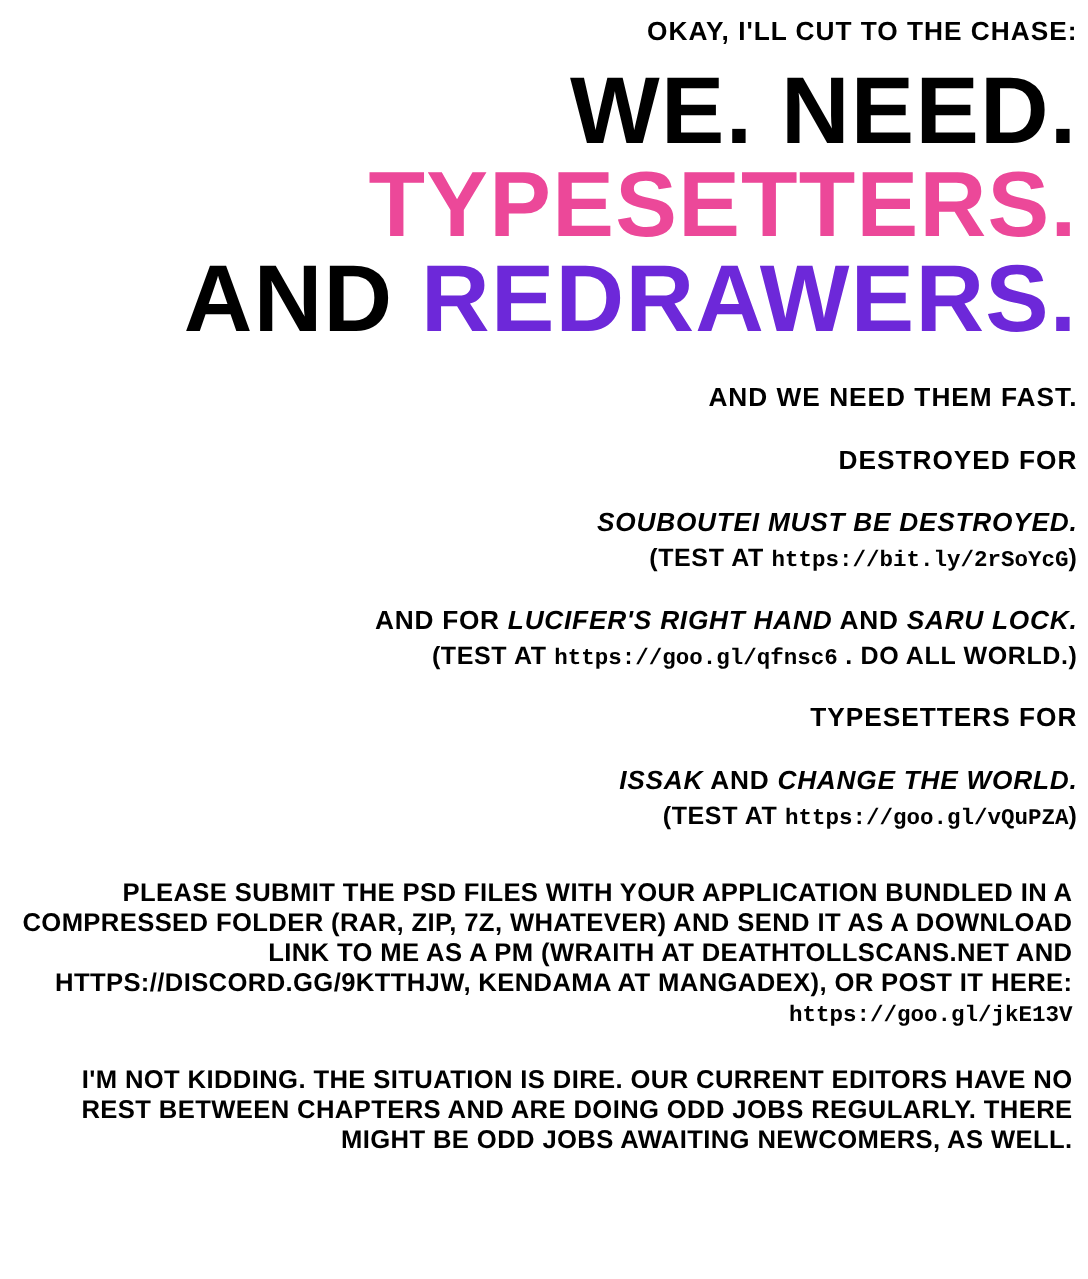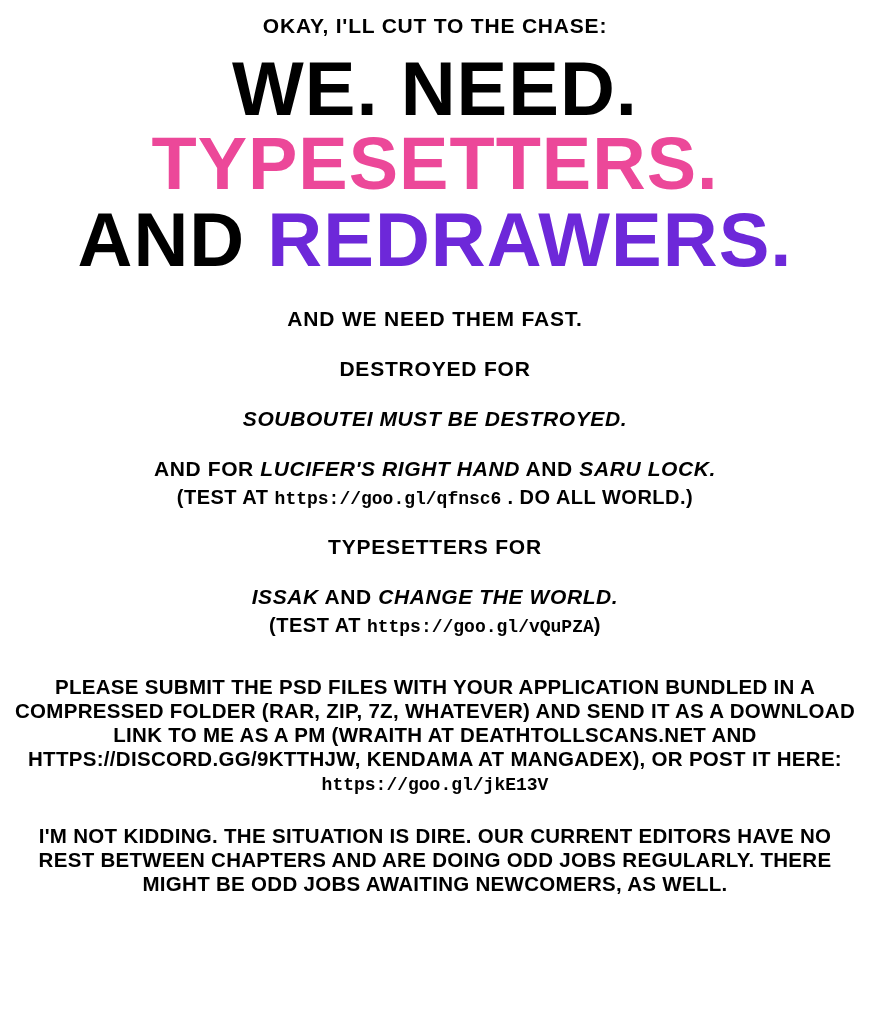--- a/index.html
+++ b/index.html
@@ -13,21 +13,21 @@
     font-family: "Liberation Sans", sans-serif;
     color: #000000;
     overflow: hidden;
   }
   .page {
     width: 870px;
     height: 733px;
     position: relative;
     box-sizing: border-box;
     padding: 6px 8px 0 8px;
-    text-align: center;
+    text-align: right;
   }
 
   .intro {
     font-size: 21px;
     font-weight: 700;
     letter-spacing: 0.8px;
     margin-top: 8px;
     margin-bottom: 6px;
   }
 
@@ -116,20 +116,21 @@
     <span class="hl hl-1">WE. NEED.</span>
     <span class="hl hl-2">TYPESETTERS.</span>
     <span class="hl hl-3"><span>AND </span><span class="red">REDRAWERS.</span></span>
   </div>
 
   <div class="sub-fast">AND WE NEED THEM FAST.</div>
 
   <div class="section-label">DESTROYED FOR</div>
 
   <div class="title-line">SOUBOUTEI MUST BE DESTROYED.</div>
+  <div class="test-line"><span>(TEST AT </span><span class="mono">https://bit.ly/2rSoYcG</span><span>)</span></div>
 
   <div class="title-line"><span class="plain">AND FOR </span><span>LUCIFER'S RIGHT HAND</span><span class="plain"> AND </span><span>SARU LOCK.</span></div>
   <div class="test-line"><span>(TEST AT </span><span class="mono">https://goo.gl/qfnsc6</span><span> . DO ALL WORLD.)</span></div>
 
   <div class="section-label">TYPESETTERS FOR</div>
 
   <div class="title-line"><span>ISSAK</span><span class="plain"> AND </span><span>CHANGE THE WORLD.</span></div>
   <div class="test-line"><span>(TEST AT </span><span class="mono">https://goo.gl/vQuPZA</span><span>)</span></div>
 
   <div class="para"><span>PLEASE SUBMIT THE PSD FILES WITH YOUR APPLICATION BUNDLED IN A COMPRESSED FOLDER (RAR, ZIP, 7Z, WHATEVER) AND SEND IT AS A DOWNLOAD LINK TO ME AS A PM (WRAITH AT DEATHTOLLSCANS.NET AND HTTPS://DISCORD.GG/9KTTHJW, KENDAMA AT MANGADEX), OR POST IT HERE: </span><span class="mono">https://goo.gl/jkE13V</span></div>

